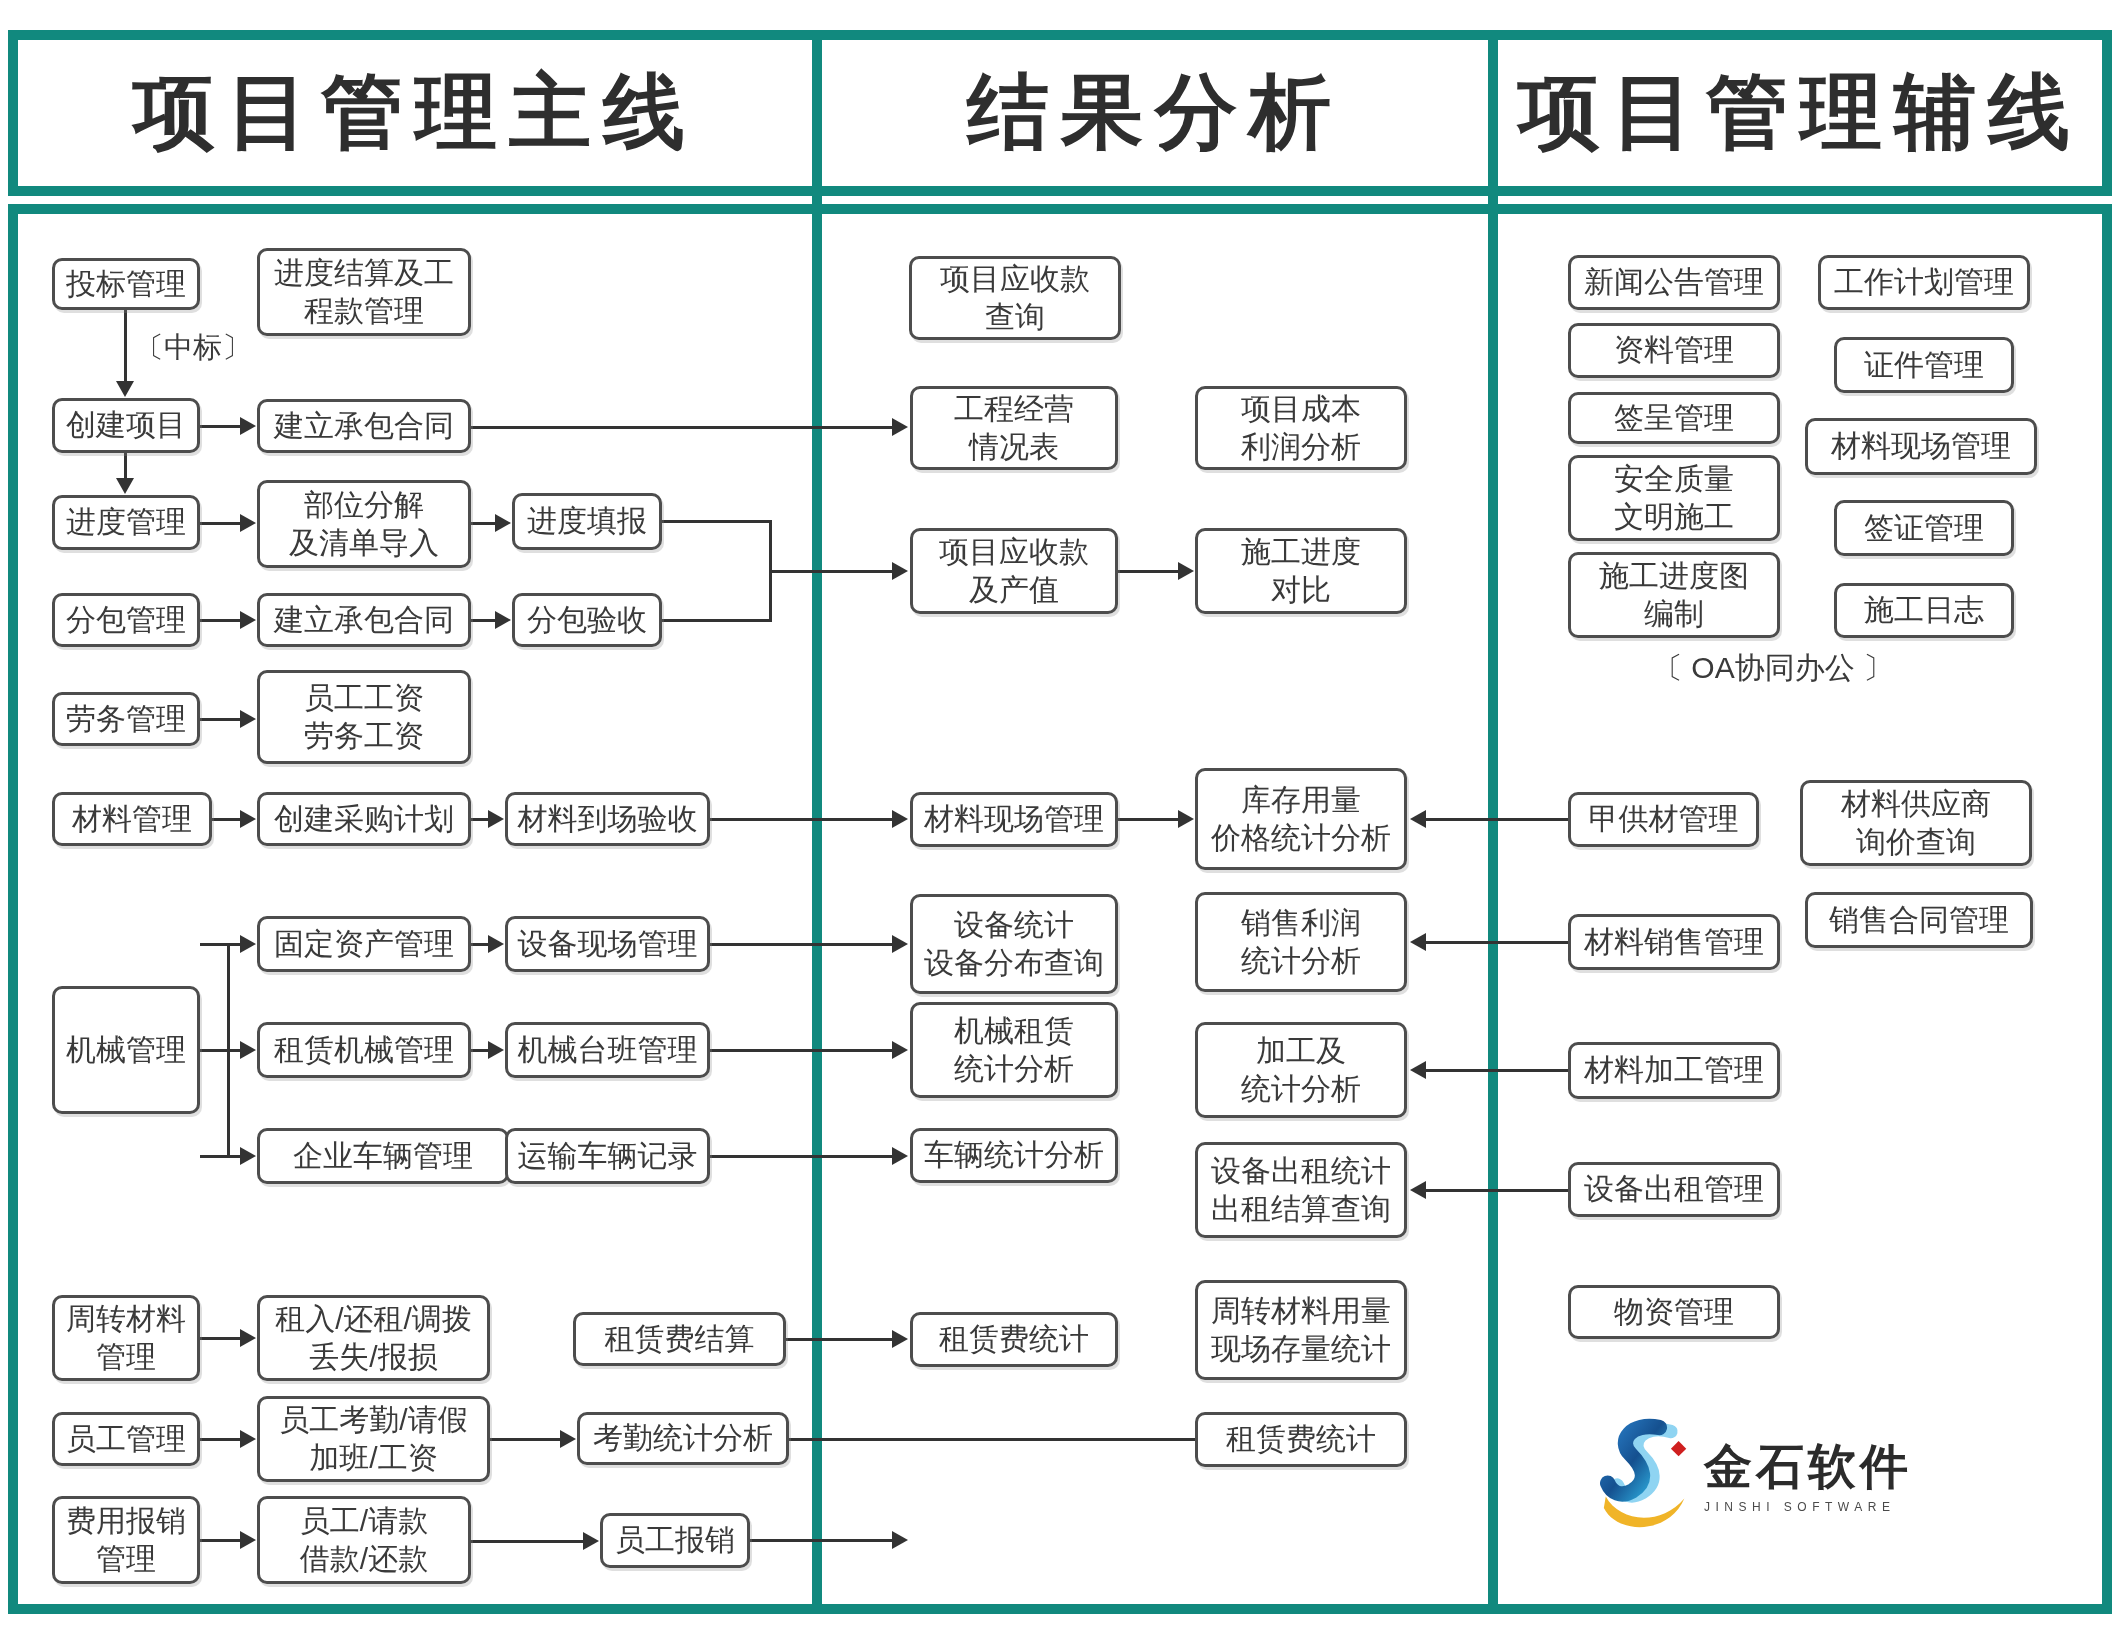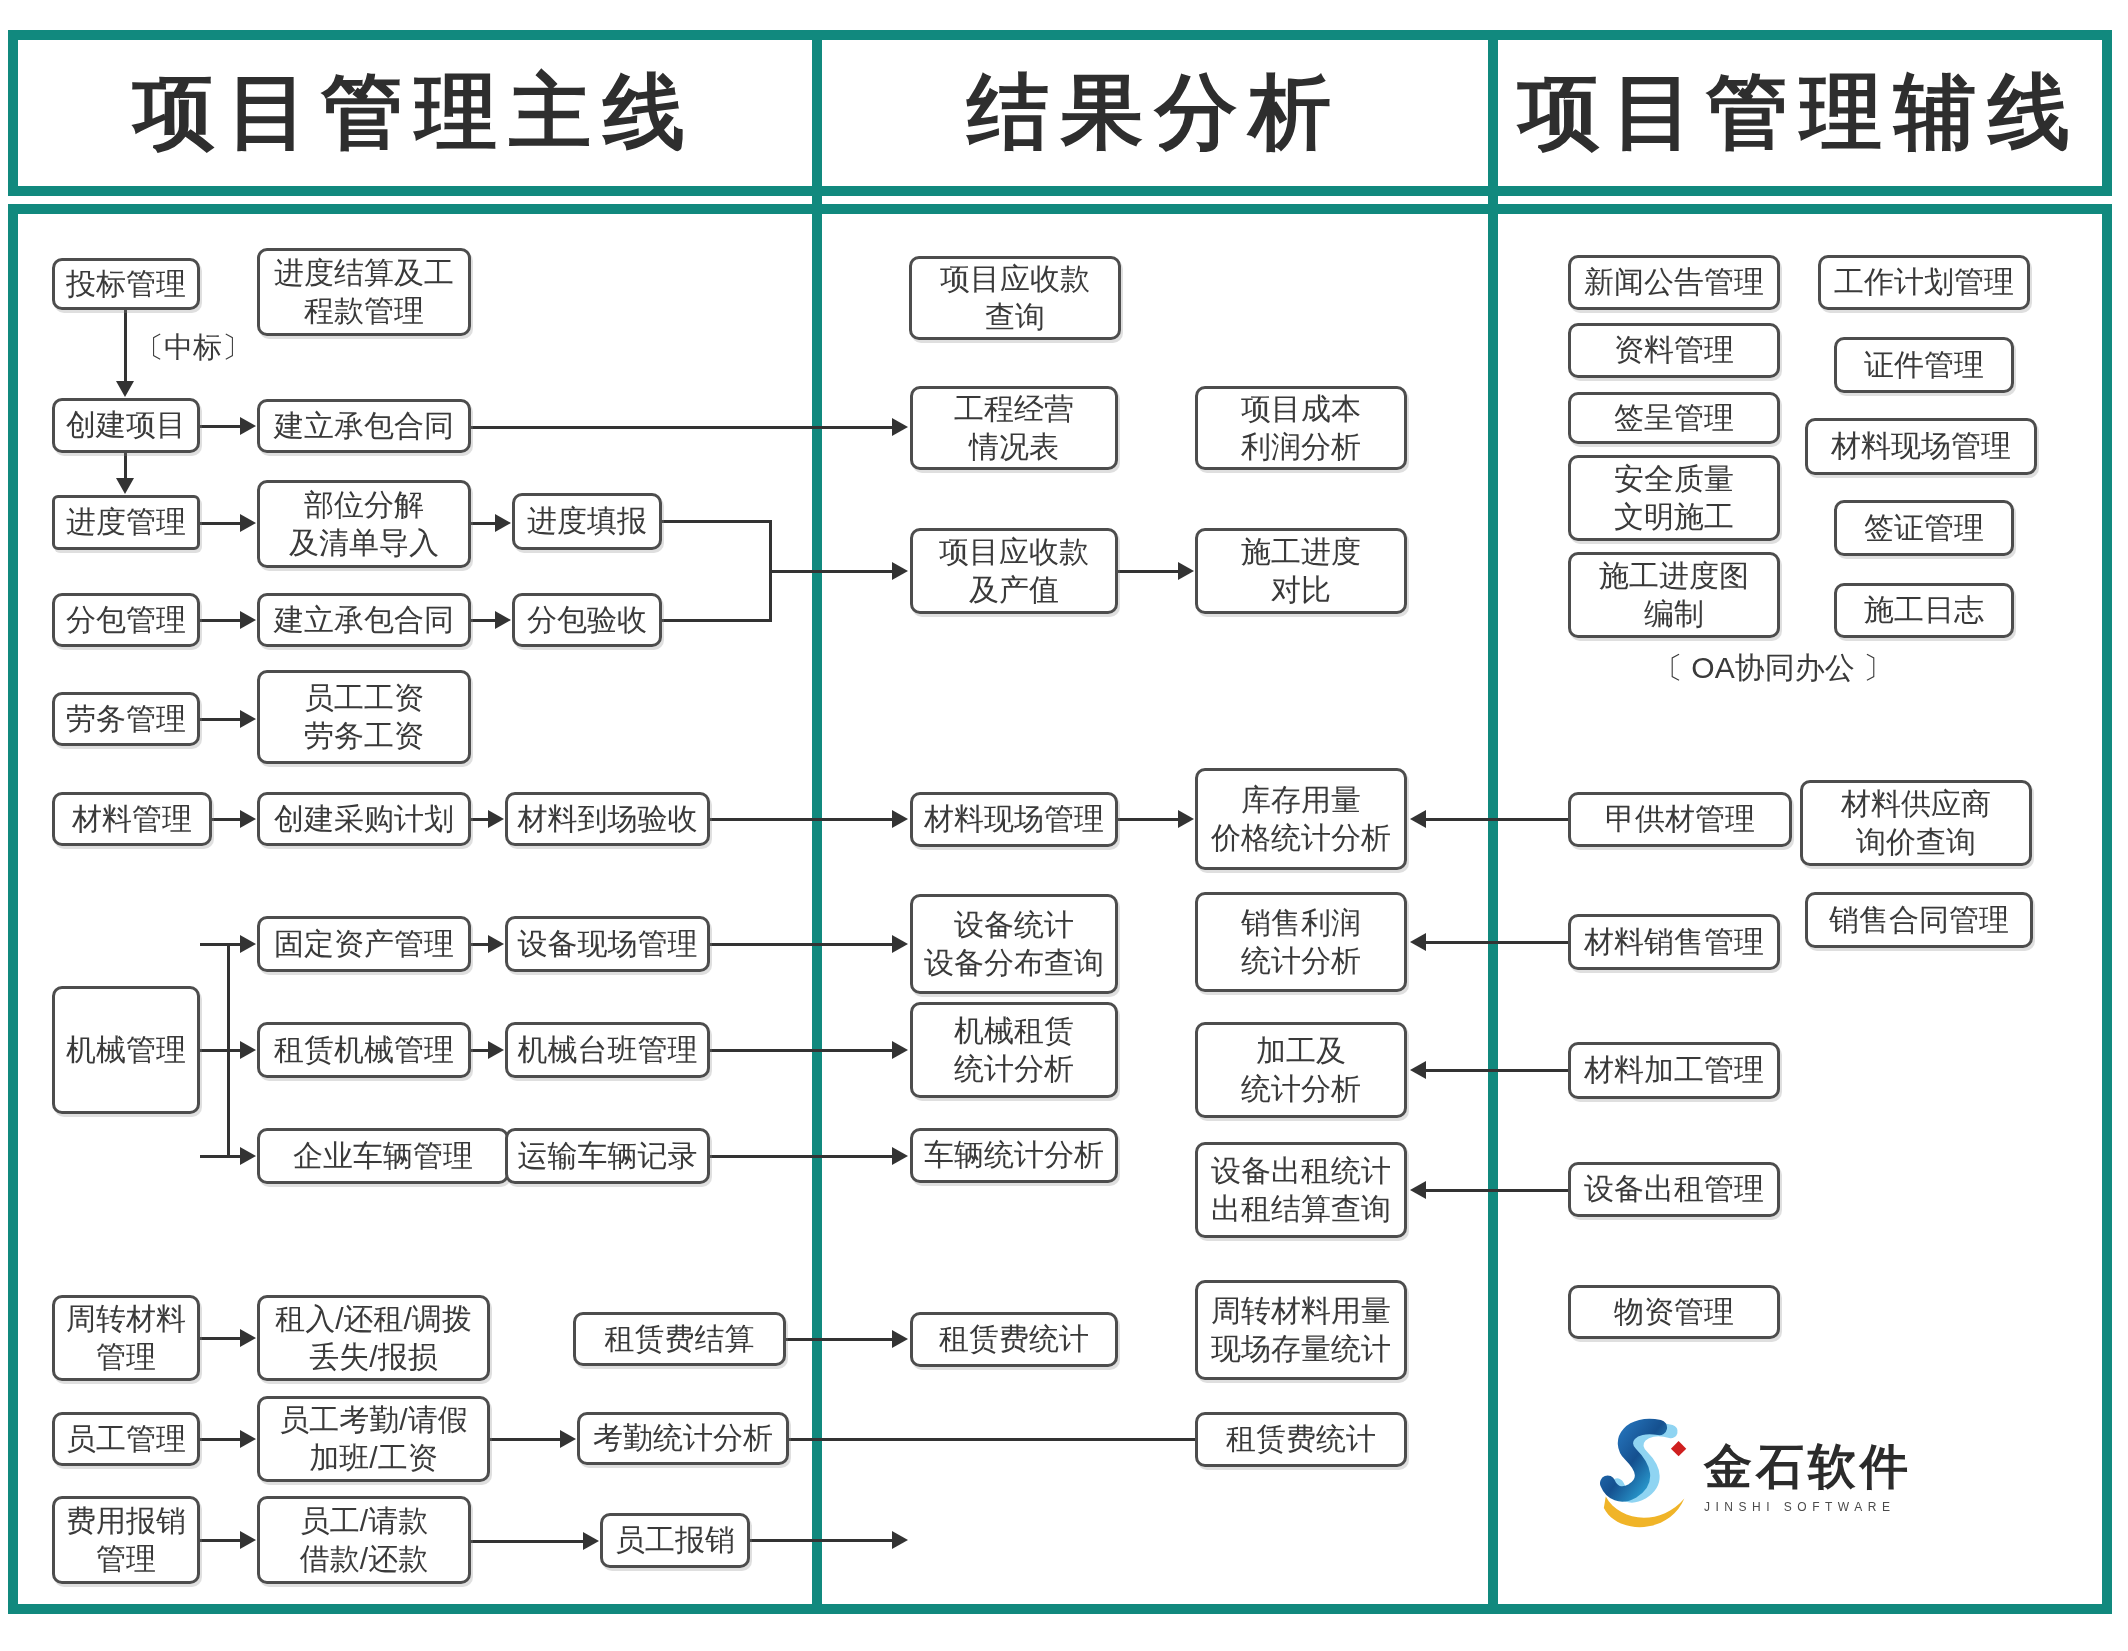--- a/index.html
+++ b/index.html
@@ -62,21 +62,21 @@
     <span class="txt">
       <div class="cn">金石软件</div>
       <div class="en">JINSHI SOFTWARE</div>
     </span>
   </div>
 <div class="node" style="left: 52px; top: 258px; width: 148px; height: 52px;">投标管理</div>
     <div class="node" style="left: 257px; top: 248px; width: 214px; height: 88px;">进度结算及工
 程款管理</div>
     <div class="node" style="left: 52px; top: 398px; width: 148px; height: 55px;">创建项目</div>
     <div class="node" style="left: 257px; top: 399px; width: 214px; height: 54px;">建立承包合同</div>
-    <div class="node" style="left: 52px; top: 495px; width: 148px; height: 55px; border-radius: 6px;">进度管理</div>
+    <div class="node" style="left: 52px; top: 495px; width: 148px; height: 55px;">进度管理</div>
     <div class="node" style="left: 257px; top: 480px; width: 214px; height: 88px;">部位分解
 及清单导入</div>
     <div class="node" style="left: 512px; top: 493px; width: 150px; height: 57px;">进度填报</div>
     <div class="node" style="left: 52px; top: 593px; width: 148px; height: 54px;">分包管理</div>
     <div class="node" style="left: 257px; top: 593px; width: 214px; height: 54px;">建立承包合同</div>
     <div class="node" style="left: 512px; top: 593px; width: 150px; height: 54px;">分包验收</div>
     <div class="node" style="left: 52px; top: 692px; width: 148px; height: 54px;">劳务管理</div>
     <div class="node" style="left: 257px; top: 670px; width: 214px; height: 94px;">员工工资
 劳务工资</div>
     <div class="node" style="left: 52px; top: 792px; width: 160px; height: 54px;">材料管理</div>
@@ -136,21 +136,21 @@
     <div class="node" style="left: 1568px; top: 323px; width: 212px; height: 55px;">资料管理</div>
     <div class="node" style="left: 1834px; top: 337px; width: 180px; height: 56px;">证件管理</div>
     <div class="node" style="left: 1568px; top: 392px; width: 212px; height: 52px;">签呈管理</div>
     <div class="node" style="left: 1805px; top: 418px; width: 232px; height: 57px;">材料现场管理</div>
     <div class="node" style="left: 1568px; top: 455px; width: 212px; height: 86px;">安全质量
 文明施工</div>
     <div class="node" style="left: 1834px; top: 500px; width: 180px; height: 56px;">签证管理</div>
     <div class="node" style="left: 1568px; top: 552px; width: 212px; height: 86px;">施工进度图
 编制</div>
     <div class="node" style="left: 1834px; top: 583px; width: 180px; height: 55px;">施工日志</div>
-    <div class="node" style="left: 1568px; top: 792px; width: 224px; height: 55px;">甲供材管理</div>
+    <div class="node" style="left: 1568px; top: 792px; width: 191px; height: 55px;">甲供材管理</div>
     <div class="node" style="left: 1800px; top: 780px; width: 232px; height: 86px;">材料供应商
 询价查询</div>
     <div class="node" style="left: 1568px; top: 914px; width: 212px; height: 56px;">材料销售管理</div>
     <div class="node" style="left: 1805px; top: 892px; width: 228px; height: 56px;">销售合同管理</div>
     <div class="node" style="left: 1568px; top: 1042px; width: 212px; height: 57px;">材料加工管理</div>
     <div class="node" style="left: 1568px; top: 1162px; width: 212px; height: 55px;">设备出租管理</div>
     <div class="node" style="left: 1568px; top: 1285px; width: 212px; height: 54px;">物资管理</div>
     <div class="flabel" style="left: 132px; top: 328px; font-size: 29px;">〔中标〕</div>
     <div class="flabel" style="left: 1650px; top: 648px; font-size: 30px;">〔 OA协同办公 〕</div>
     <div class="hline" style="left: 200px; top: 425px; width: 42px;"></div>

